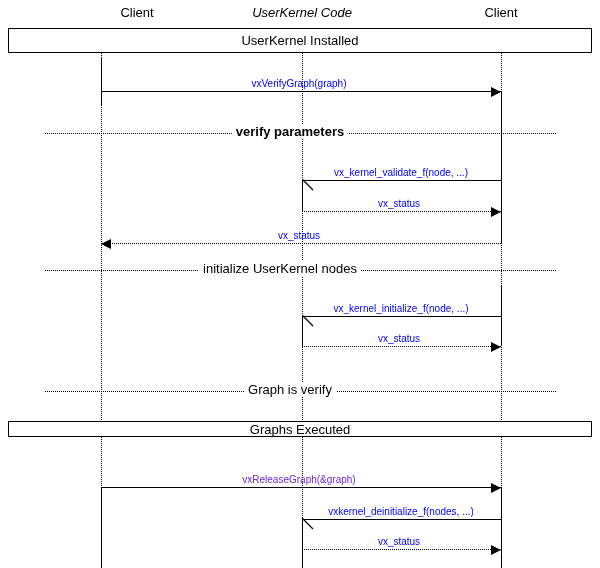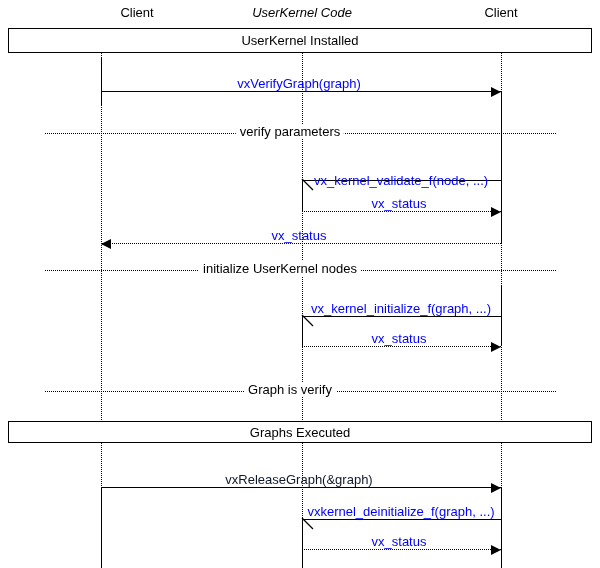--- a/index.html
+++ b/index.html
@@ -102,27 +102,27 @@
   }
   .arrowhead-thin {
     position: absolute;
     z-index: 4;
     overflow: visible;
   }
 
   .msg-label {
     position: absolute;
     transform: translateX(-50%);
-    font-size: 13px;
+    font-size: 10px;
     white-space: nowrap;
     line-height: 15px;
     z-index: 4;
   }
   .msg-label.blue { color: #0000ff; }
-  .msg-label.black { color: #0f172a; }
+  .msg-label.black { color: #6d28d9; }
 </style>
 </head>
 <body>
 
 <div id="diagram">
 
   <div id="participant-labels">
       <div class="participant-label" style="left: 101px; top: 5px; margin-left: 36px;">Client</div>
       <div class="participant-label" style="left: 302px; top: 5px; font-style: italic;">UserKernel Code</div>
       <div class="participant-label" style="left: 501px; top: 5px;">Client</div>
@@ -142,63 +142,63 @@
       <div class="activation-bar" style="left: 302px; top: 316px; height: 30px;"></div>
       <div class="activation-bar" style="left: 101px; top: 487px; height: 81px;"></div>
       <div class="activation-bar" style="left: 501px; top: 487px; height: 81px;"></div>
       <div class="activation-bar" style="left: 302px; top: 519px; height: 49px;"></div>
     </div>
 
   <div id="frames">
       <div class="frame-box" style="left: 8px; top: 28px; width: 584px; height: 25px;">
         <span>UserKernel Installed</span>
       </div>
-      <div class="frame-box" style="left: 8px; top: 421px; width: 584px; height: 22px;">
+      <div class="frame-box" style="left: 8px; top: 421px; width: 584px; height: 16px;">
         <span>Graphs Executed</span>
       </div>
     </div>
 
   <div id="dividers">
       <div class="divider" style="left: 45px; top: 133px; width: 511px;"></div>
-      <div class="divider-label" style="left: 290px; top: 124px;">verify parameters</div>
+      <div class="divider-label" style="left: 290px; top: 124px; font-weight: bold;">verify parameters</div>
       <div class="divider" style="left: 45px; top: 270px; width: 511px;"></div>
       <div class="divider-label" style="left: 280px; top: 261px;">initialize UserKernel nodes</div>
       <div class="divider" style="left: 45px; top: 391px; width: 511px;"></div>
       <div class="divider-label" style="left: 290px; top: 382px;">Graph is verify</div>
     </div>
 
   <div id="messages">
       <div class="msg-line solid" style="left: 101px; top: 91px; width: 400px;"></div>
       <div class="arrowhead-filled right" style="left: 491px; top: 87px;"></div>
       <div class="msg-label blue" style="left: 299px; top: 76px;">vxVerifyGraph(graph)</div>
       <div class="msg-line solid" style="left: 302px; top: 180px; width: 199px;"></div>
       <svg class="arrowhead-thin" width="14" height="14" style="left: 302px; top: 179px;">
         <line x1="0" y1="0" x2="11" y2="11" stroke="#000000" stroke-width="1.3"></line>
       </svg>
-      <div class="msg-label blue" style="left: 401px; top: 165px; margin-top: 8px;">vx_kernel_validate_f(node, ...)</div>
+      <div class="msg-label blue" style="left: 401px; top: 165px;">vx_kernel_validate_f(node, ...)</div>
       <div class="msg-line dotted" style="left: 302px; top: 211px; width: 199px;"></div>
       <div class="arrowhead-filled right" style="left: 491px; top: 207px;"></div>
       <div class="msg-label blue" style="left: 399px; top: 196px;">vx_status</div>
       <div class="msg-line dotted" style="left: 101px; top: 243px; width: 400px;"></div>
       <div class="arrowhead-filled left" style="left: 101px; top: 239px;"></div>
       <div class="msg-label blue" style="left: 299px; top: 228px;">vx_status</div>
       <div class="msg-line solid" style="left: 302px; top: 316px; width: 199px;"></div>
       <svg class="arrowhead-thin" width="14" height="14" style="left: 302px; top: 315px;">
         <line x1="0" y1="0" x2="11" y2="11" stroke="#000000" stroke-width="1.3"></line>
       </svg>
-      <div class="msg-label blue" style="left: 401px; top: 301px;">vx_kernel_initialize_f(graph, ...)</div>
+      <div class="msg-label blue" style="left: 401px; top: 301px;">vx_kernel_initialize_f(node, ...)</div>
       <div class="msg-line dotted" style="left: 302px; top: 346px; width: 199px;"></div>
       <div class="arrowhead-filled right" style="left: 491px; top: 342px;"></div>
       <div class="msg-label blue" style="left: 399px; top: 331px;">vx_status</div>
       <div class="msg-line solid" style="left: 101px; top: 487px; width: 400px;"></div>
       <div class="arrowhead-filled right" style="left: 491px; top: 483px;"></div>
       <div class="msg-label black" style="left: 299px; top: 472px;">vxReleaseGraph(&amp;graph)</div>
       <div class="msg-line solid" style="left: 302px; top: 519px; width: 199px;"></div>
       <svg class="arrowhead-thin" width="14" height="14" style="left: 302px; top: 518px;">
         <line x1="0" y1="0" x2="11" y2="11" stroke="#000000" stroke-width="1.3"></line>
       </svg>
-      <div class="msg-label blue" style="left: 401px; top: 504px;">vxkernel_deinitialize_f(graph, ...)</div>
+      <div class="msg-label blue" style="left: 401px; top: 504px;">vxkernel_deinitialize_f(nodes, ...)</div>
       <div class="msg-line dotted" style="left: 302px; top: 549px; width: 199px;"></div>
       <div class="arrowhead-filled right" style="left: 491px; top: 545px;"></div>
       <div class="msg-label blue" style="left: 399px; top: 534px;">vx_status</div>
     </div>
 
 </div>
 
 </body></html>

